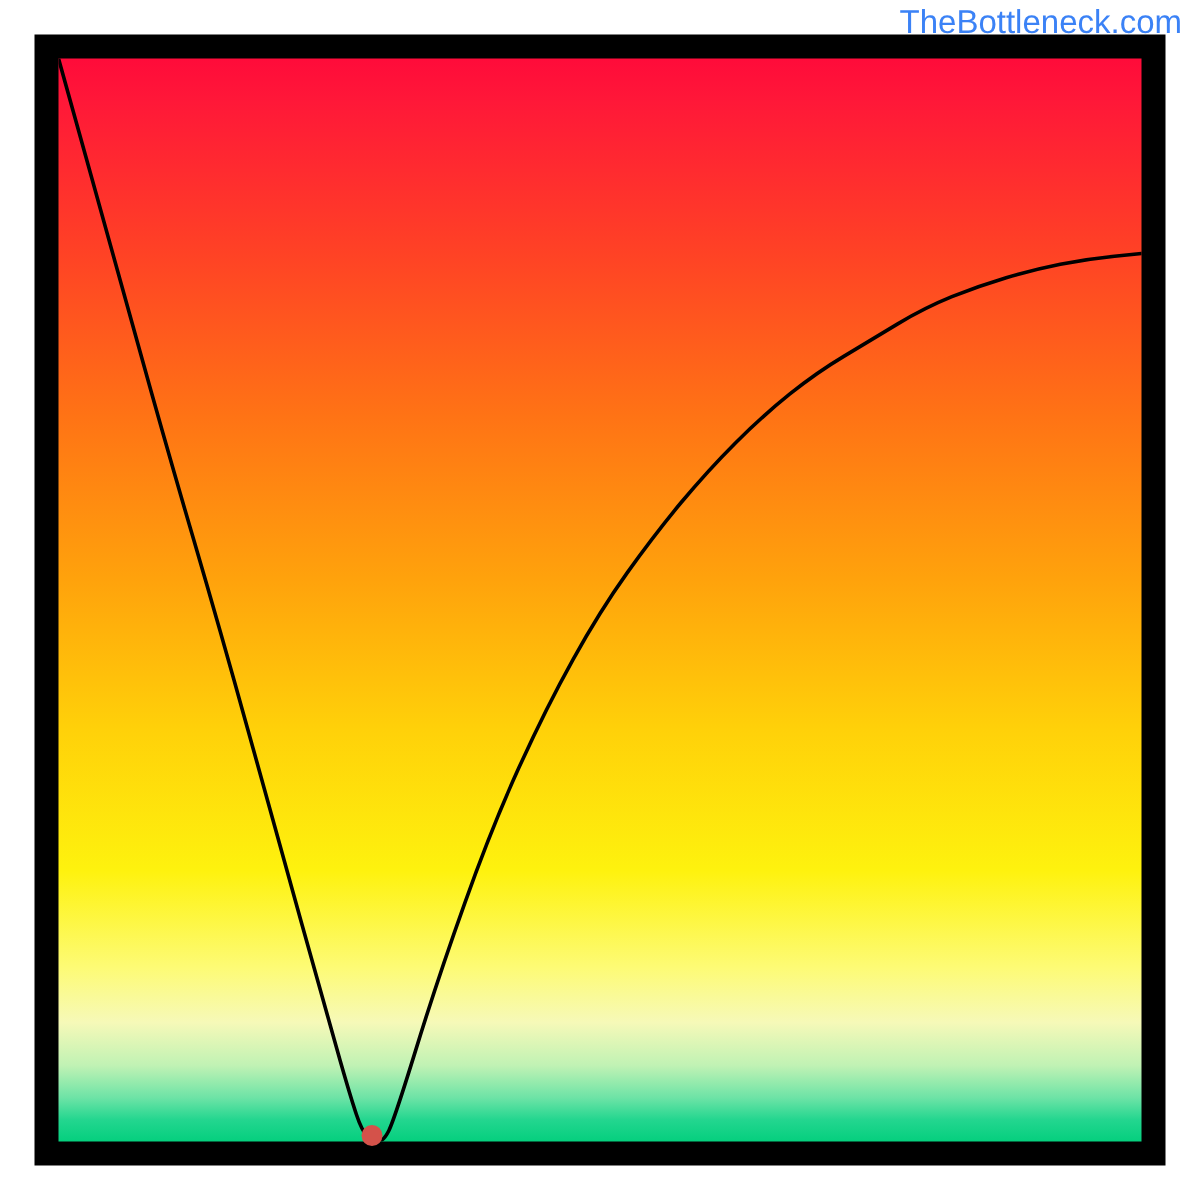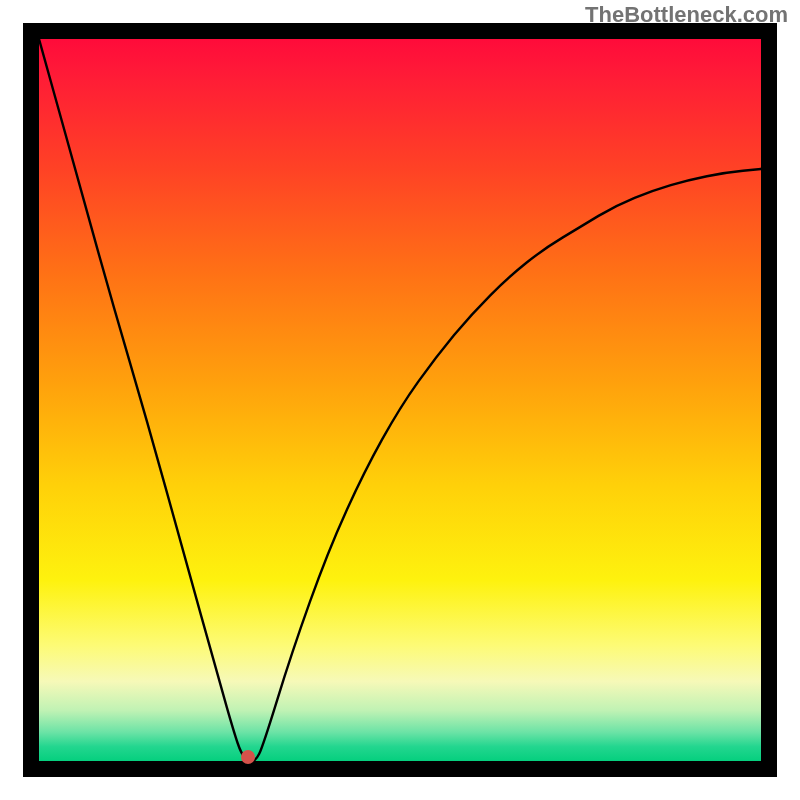--- a/index.html
+++ b/index.html
@@ -9,22 +9,22 @@
     height: 800px;
     background: #ffffff;
     font-family: Arial, Helvetica, sans-serif;
     overflow: hidden;
   }
   .watermark {
     position: absolute;
     top: 2px;
     right: 12px;
     font-size: 22px;
-    font-weight: 700;
-    color: #737373;
+    font-weight: 400;
+    color: #3b82f6;
     letter-spacing: 0px;
     z-index: 20;
     margin-left: 48px;
   }
   .frame {
     position: absolute;
     top: 23px;
     left: 23px;
     width: 754px;
     height: 754px;

